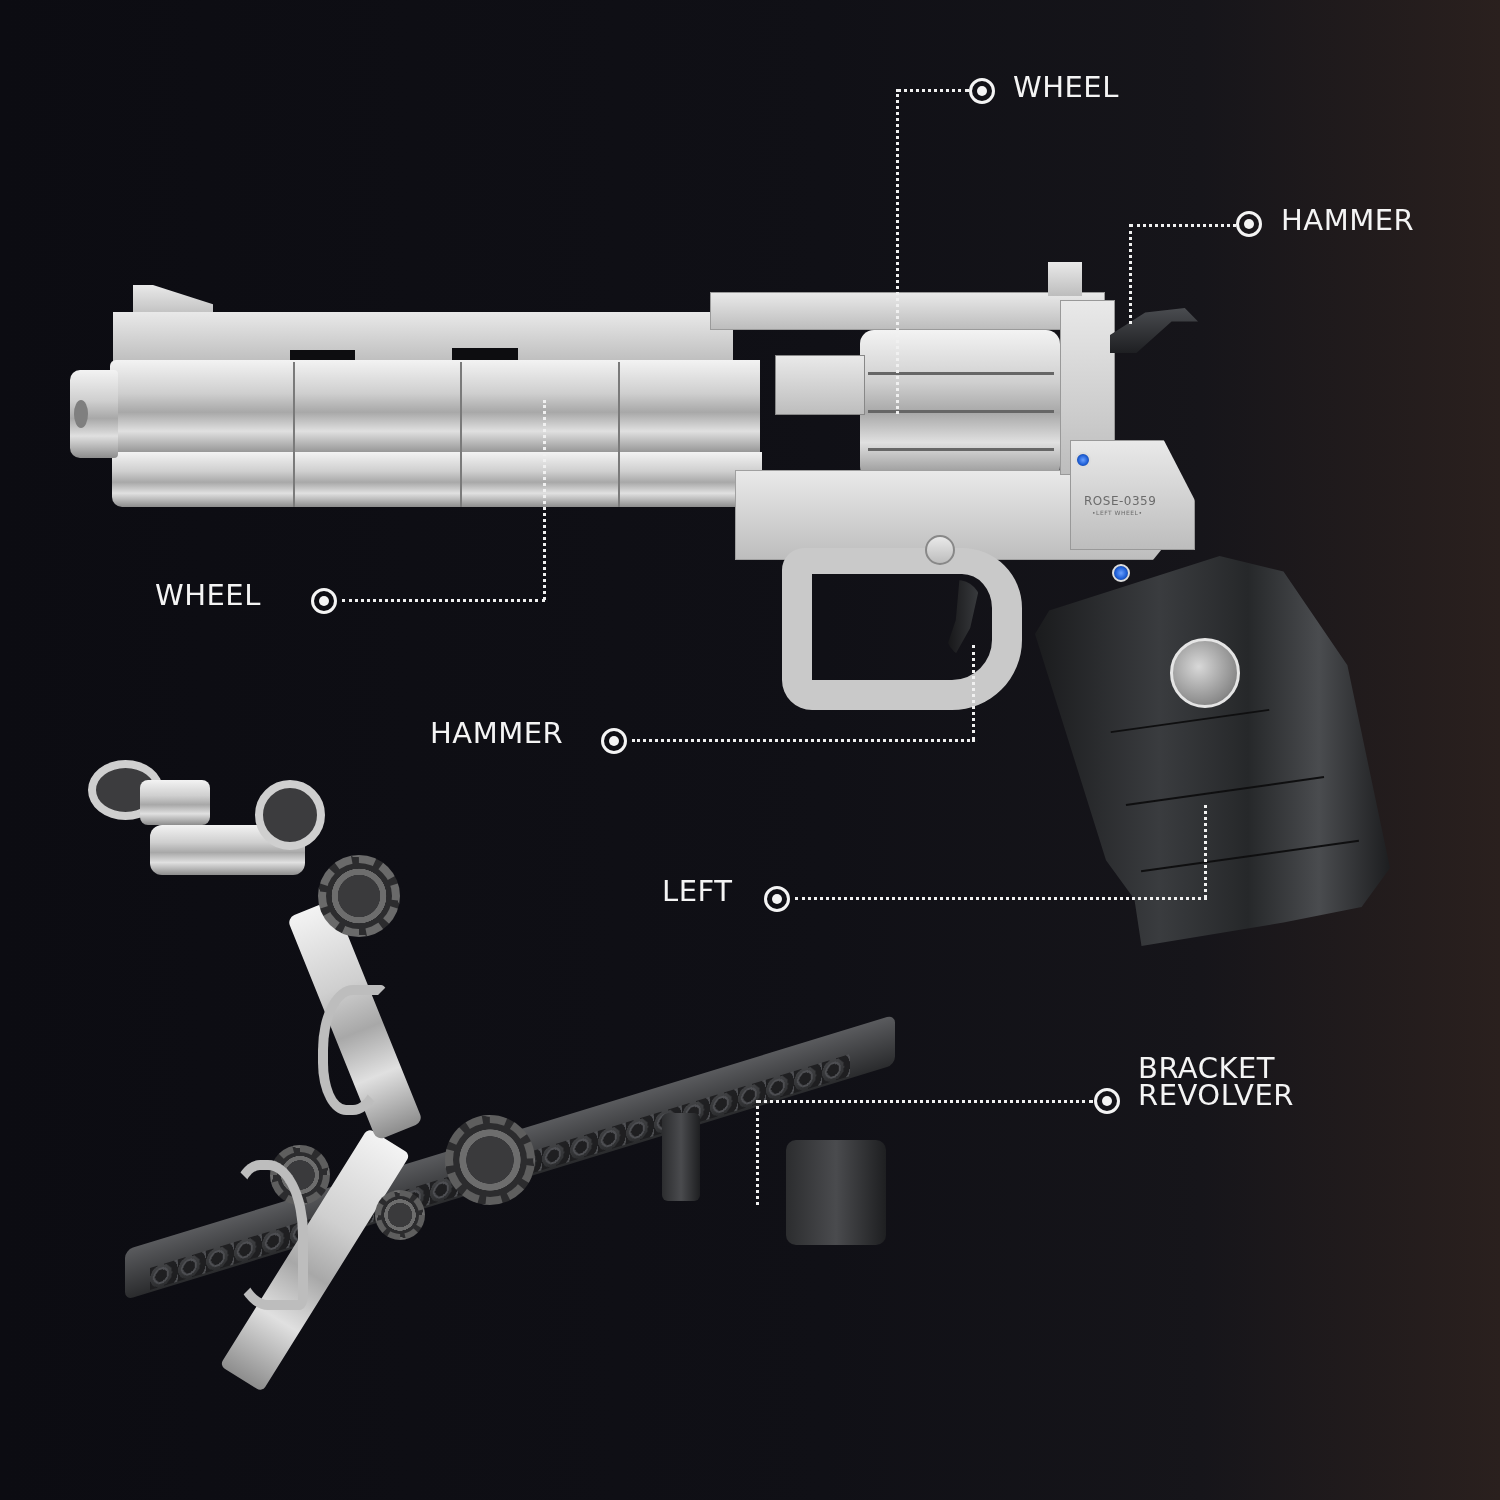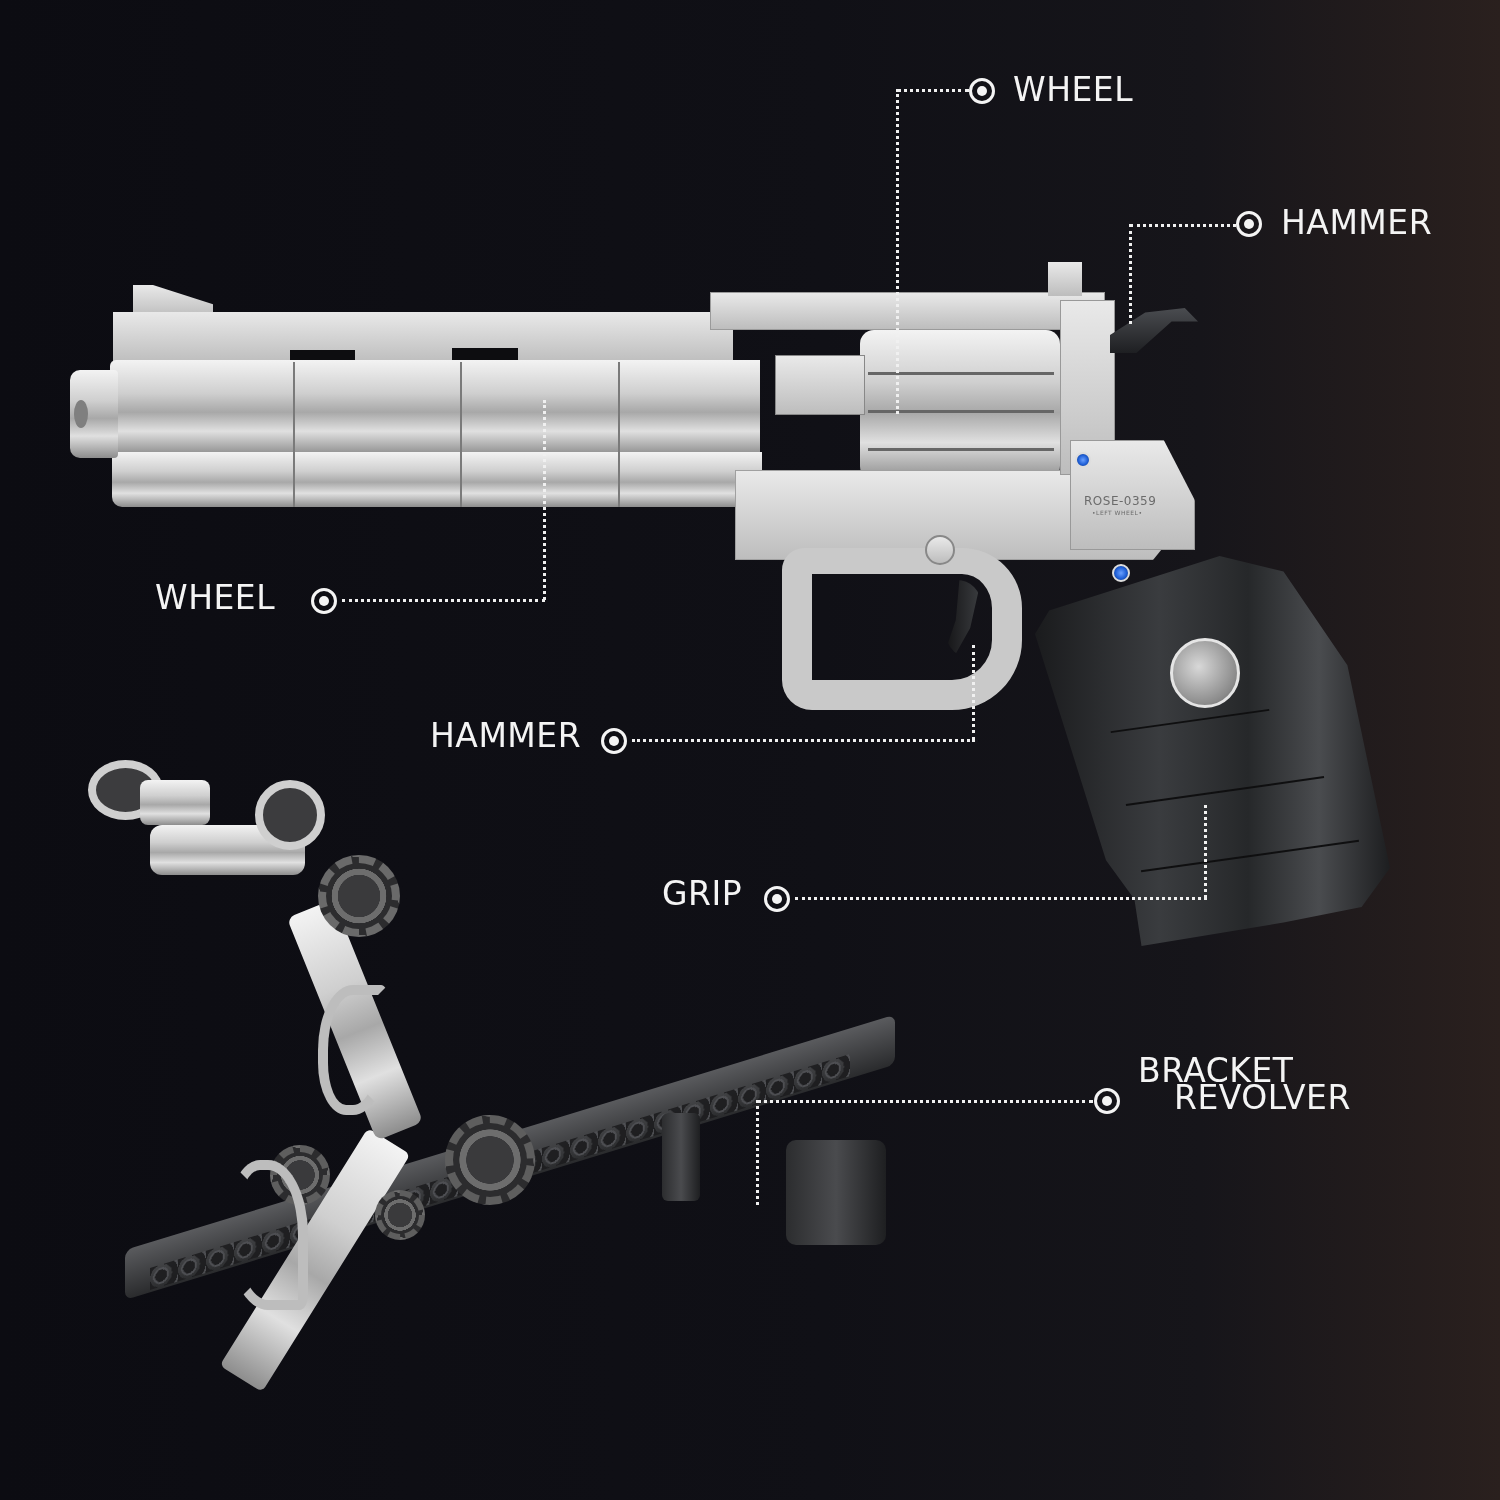--- a/index.html
+++ b/index.html
@@ -5,21 +5,21 @@
   html, body { margin: 0; padding: 0; }
   body {
     width: 1500px; height: 1500px; overflow: hidden; position: relative;
     background: linear-gradient(90deg, #0c0c12 0%, #101016 55%, #16151a 80%, #2a201e 100%);
     font-family: "DejaVu Sans", "Liberation Sans", sans-serif;
   }
   .stage { position: absolute; inset: 0; }
 
   
   .callout-label {
-    position: absolute; color: #f4f4f4; font-size: 33px; letter-spacing: 0.5px;
+    position: absolute; color: #f4f4f4; font-size: 29px; letter-spacing: 0.5px;
     line-height: 1; white-space: nowrap;
   }
   .target {
     position: absolute; width: 26px; height: 26px; border-radius: 50%;
     border: 3px solid #f4f4f4; box-sizing: border-box;
   }
   .target::after {
     content: ""; position: absolute; left: 50%; top: 50%; width: 10px; height: 10px;
     margin: -5px 0 0 -5px; border-radius: 50%; background: #f4f4f4;
   }
@@ -133,24 +133,24 @@
   <div class="callout-label" style="left:155px;top:581px;">WHEEL</div>
   <div class="target" style="left:311px;top:588px;"></div>
   <div class="dot-h" style="left:342px;top:599px;width:203px;"></div>
   <div class="dot-v" style="left:543px;top:400px;height:200px;"></div>
 
   <div class="callout-label" style="left:430px;top:719px;">HAMMER</div>
   <div class="target" style="left:601px;top:728px;"></div>
   <div class="dot-h" style="left:632px;top:739px;width:343px;"></div>
   <div class="dot-v" style="left:972px;top:645px;height:95px;"></div>
 
-  <div class="callout-label" style="left:662px;top:877px;">GRIP</div>
+  <div class="callout-label" style="left:662px;top:877px;">LEFT</div>
   <div class="target" style="left:764px;top:886px;"></div>
   <div class="dot-h" style="left:795px;top:897px;width:412px;"></div>
   <div class="dot-v" style="left:1204px;top:805px;height:93px;"></div>
 
   <div class="dot-h" style="left:757px;top:1100px;width:336px;"></div>
   <div class="dot-v" style="left:756px;top:1100px;height:105px;"></div>
   <div class="target" style="left:1094px;top:1088px;"></div>
-  <div class="callout-label" style="left:1138px;top:1081px;margin-left:36px;">REVOLVER</div>
+  <div class="callout-label" style="left:1138px;top:1081px;">REVOLVER</div>
   <div class="callout-label" style="left:1138px;top:1054px;">BRACKET</div>
 
 </div>
 
 </body></html>

